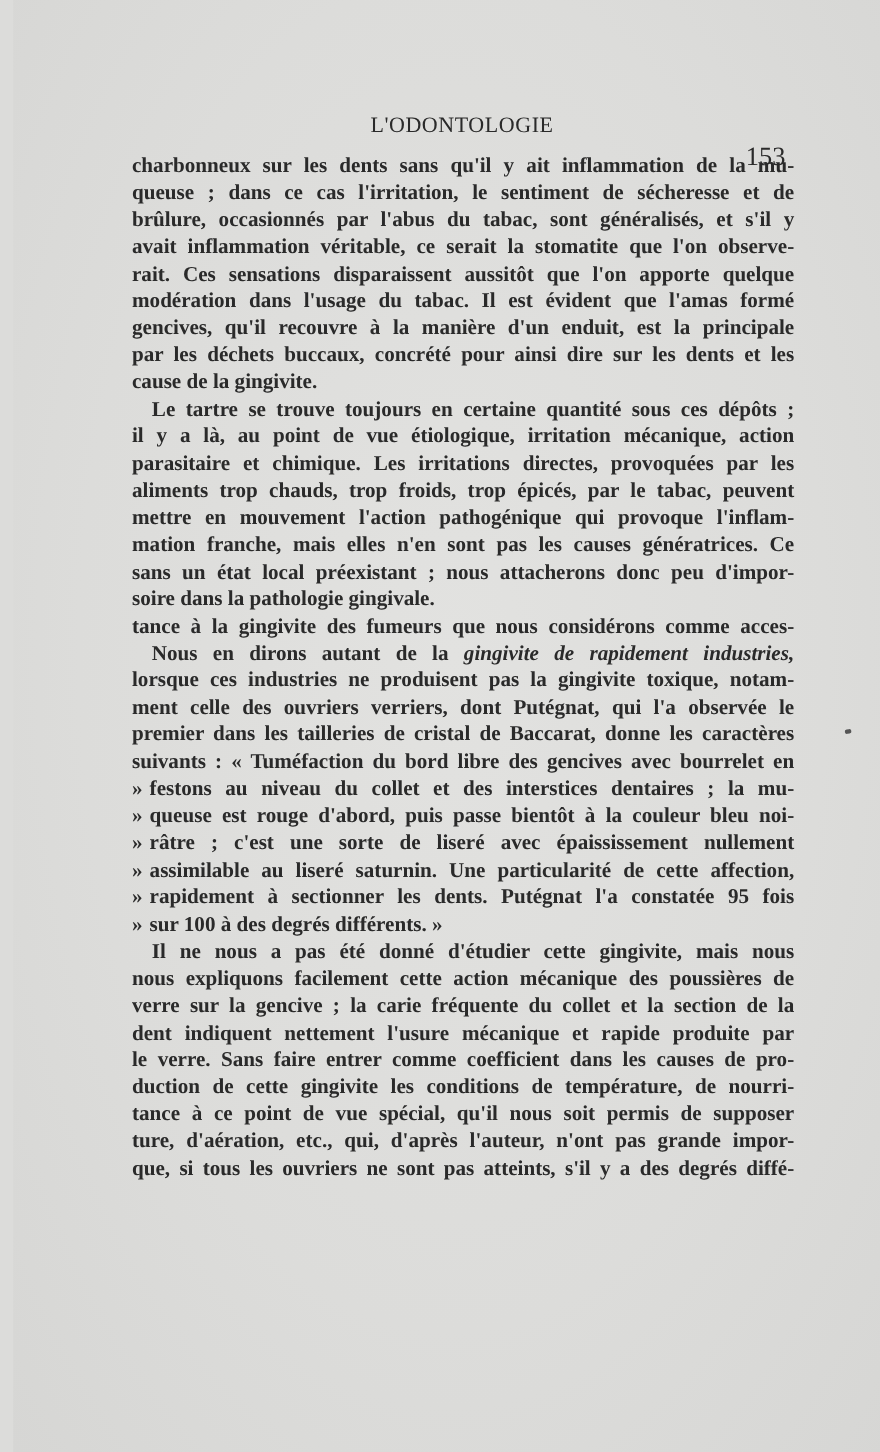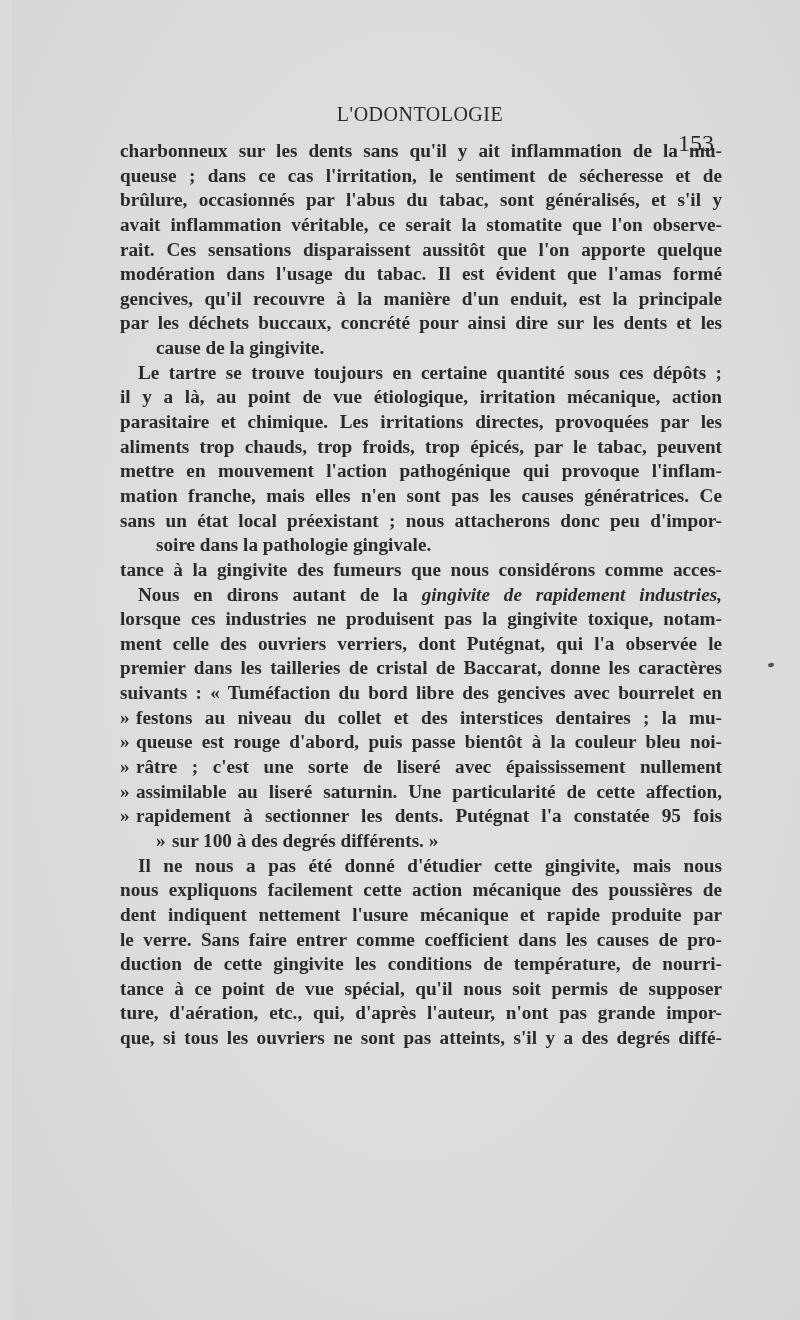--- a/index.html
+++ b/index.html
@@ -25,21 +25,21 @@
     position: absolute; right: 6px; top: 0; font-size: 24px; margin-top: 27px;
   }
   .body-text {
     position: absolute; left: 108px; top: 139px; width: 602px;
   }
   .line {
     display: block; height: 24.65px; line-height: 24.65px;
     font-size: 19.2px; white-space: nowrap;
     text-align: justify; text-align-last: justify; font-weight: bold;
   }
-  .line.last { text-align-last: left; margin-left: 36px; }
+  .line.last { text-align-last: left; }
   .line.indent { padding-left: 18px; }
   .qm { display: inline-block; width: 16px; }
   em { font-style: italic; }
   .speck {
     position: absolute; left: 756px; top: 663px; width: 6px; height: 4px;
     background: #555; border-radius: 2px; transform: rotate(-10deg);
   }
 </style>
 </head>
 <body>
@@ -78,20 +78,21 @@
     <span class="line">suivants : « Tuméfaction du bord libre des gencives avec bourrelet en</span>
     <span class="line"><span class="qm">»</span><span>festons au niveau du collet et des interstices dentaires ; la mu-</span></span>
     <span class="line"><span class="qm">»</span><span>queuse est rouge d'abord, puis passe bientôt à la couleur bleu noi-</span></span>
     <span class="line"><span class="qm">»</span><span>râtre ; c'est une sorte de liseré avec épaississement nullement</span></span>
     <span class="line"><span class="qm">»</span><span>assimilable au liseré saturnin. Une particularité de cette affection,</span></span>
     <span class="line"><span class="qm">»</span><span>rapidement à sectionner les dents. Putégnat l'a constatée 95 fois</span></span>
     <span class="line last"><span class="qm">»</span><span>sur 100 à des degrés différents. »</span></span>
 
     <span class="line indent">Il ne nous a pas été donné d'étudier cette gingivite, mais nous</span>
     <span class="line">nous expliquons facilement cette action mécanique des poussières de</span>
+    <span class="line">verre sur la gencive ; la carie fréquente du collet et la section de la</span>
     <span class="line">dent indiquent nettement l'usure mécanique et rapide produite par</span>
     <span class="line">le verre. Sans faire entrer comme coefficient dans les causes de pro-</span>
     <span class="line">duction de cette gingivite les conditions de température, de nourri-</span>
     <span class="line">tance à ce point de vue spécial, qu'il nous soit permis de supposer</span>
     <span class="line">ture, d'aération, etc., qui, d'après l'auteur, n'ont pas grande impor-</span>
     <span class="line">que, si tous les ouvriers ne sont pas atteints, s'il y a des degrés diffé-</span>
   </div>
 
   <div class="speck"></div>
 </div>

